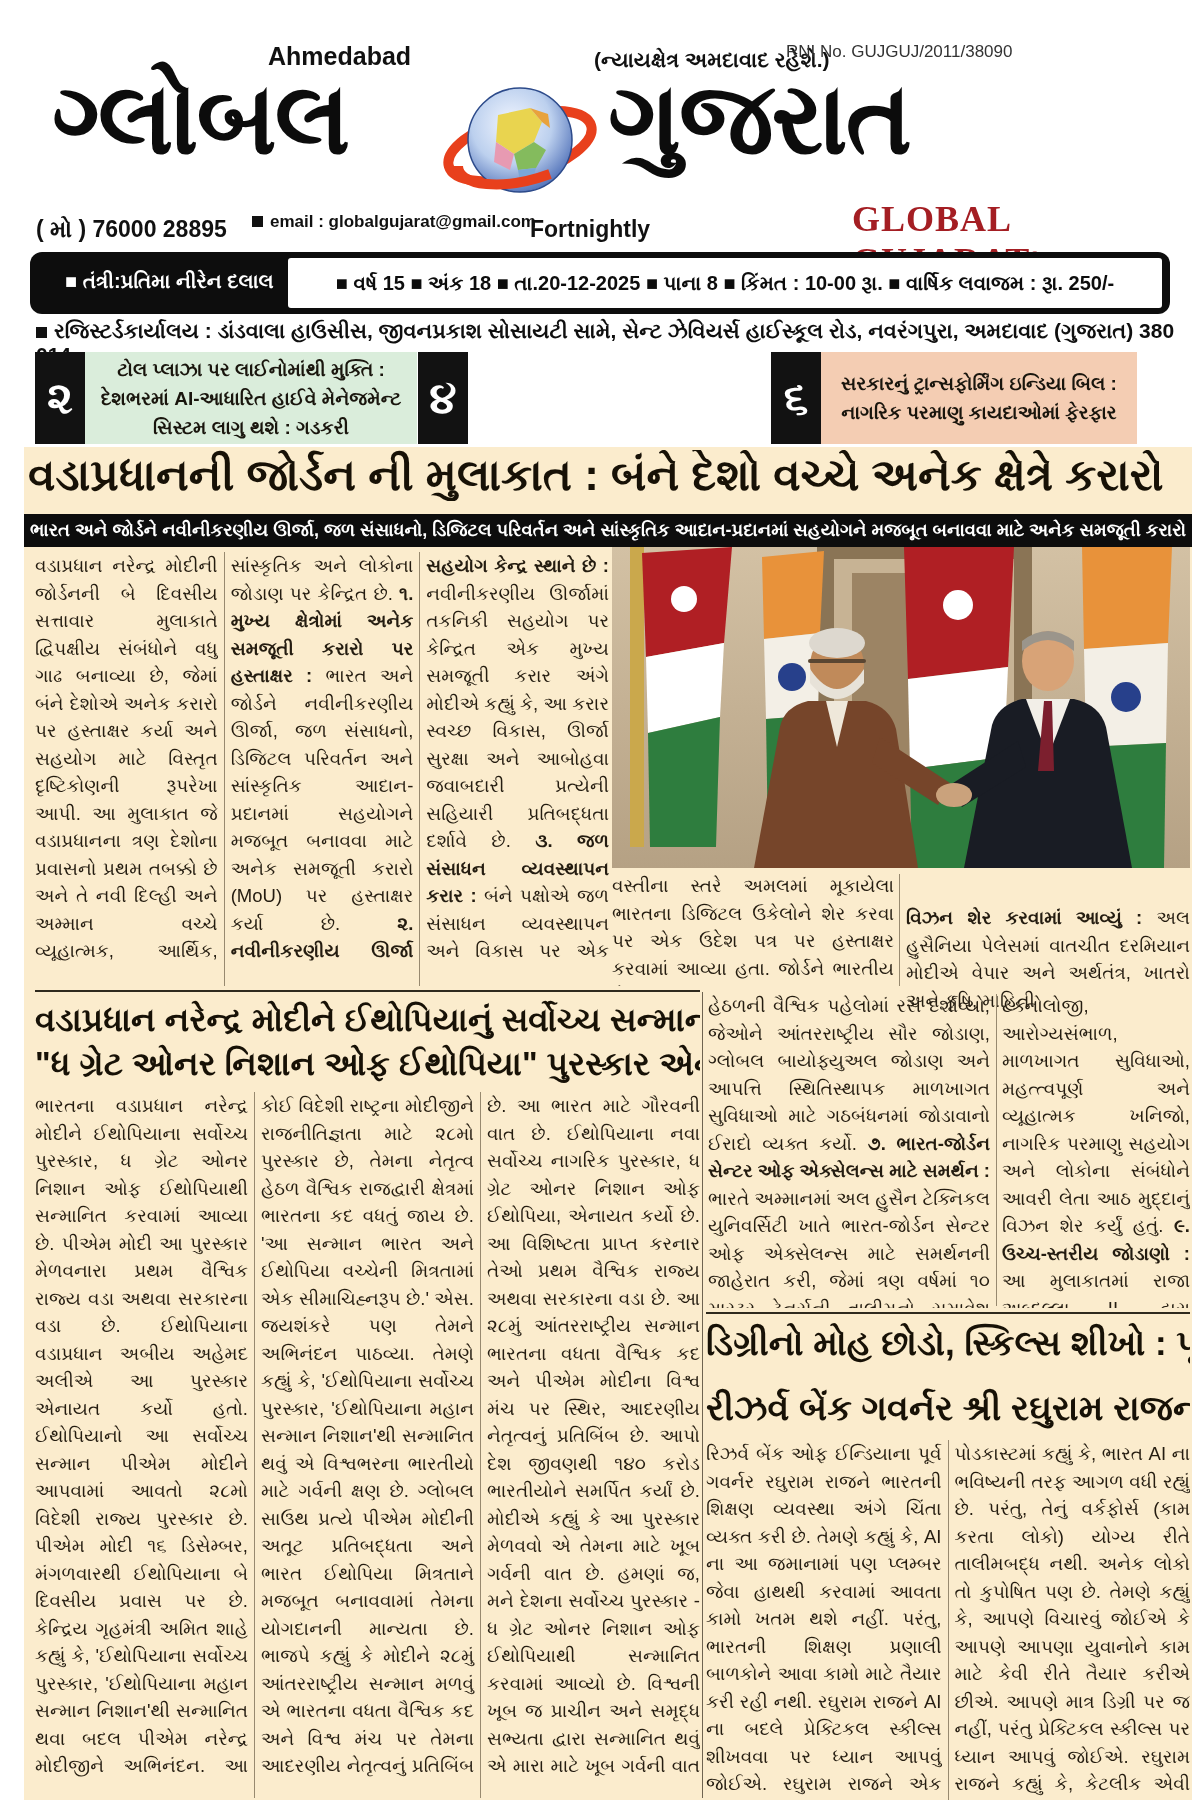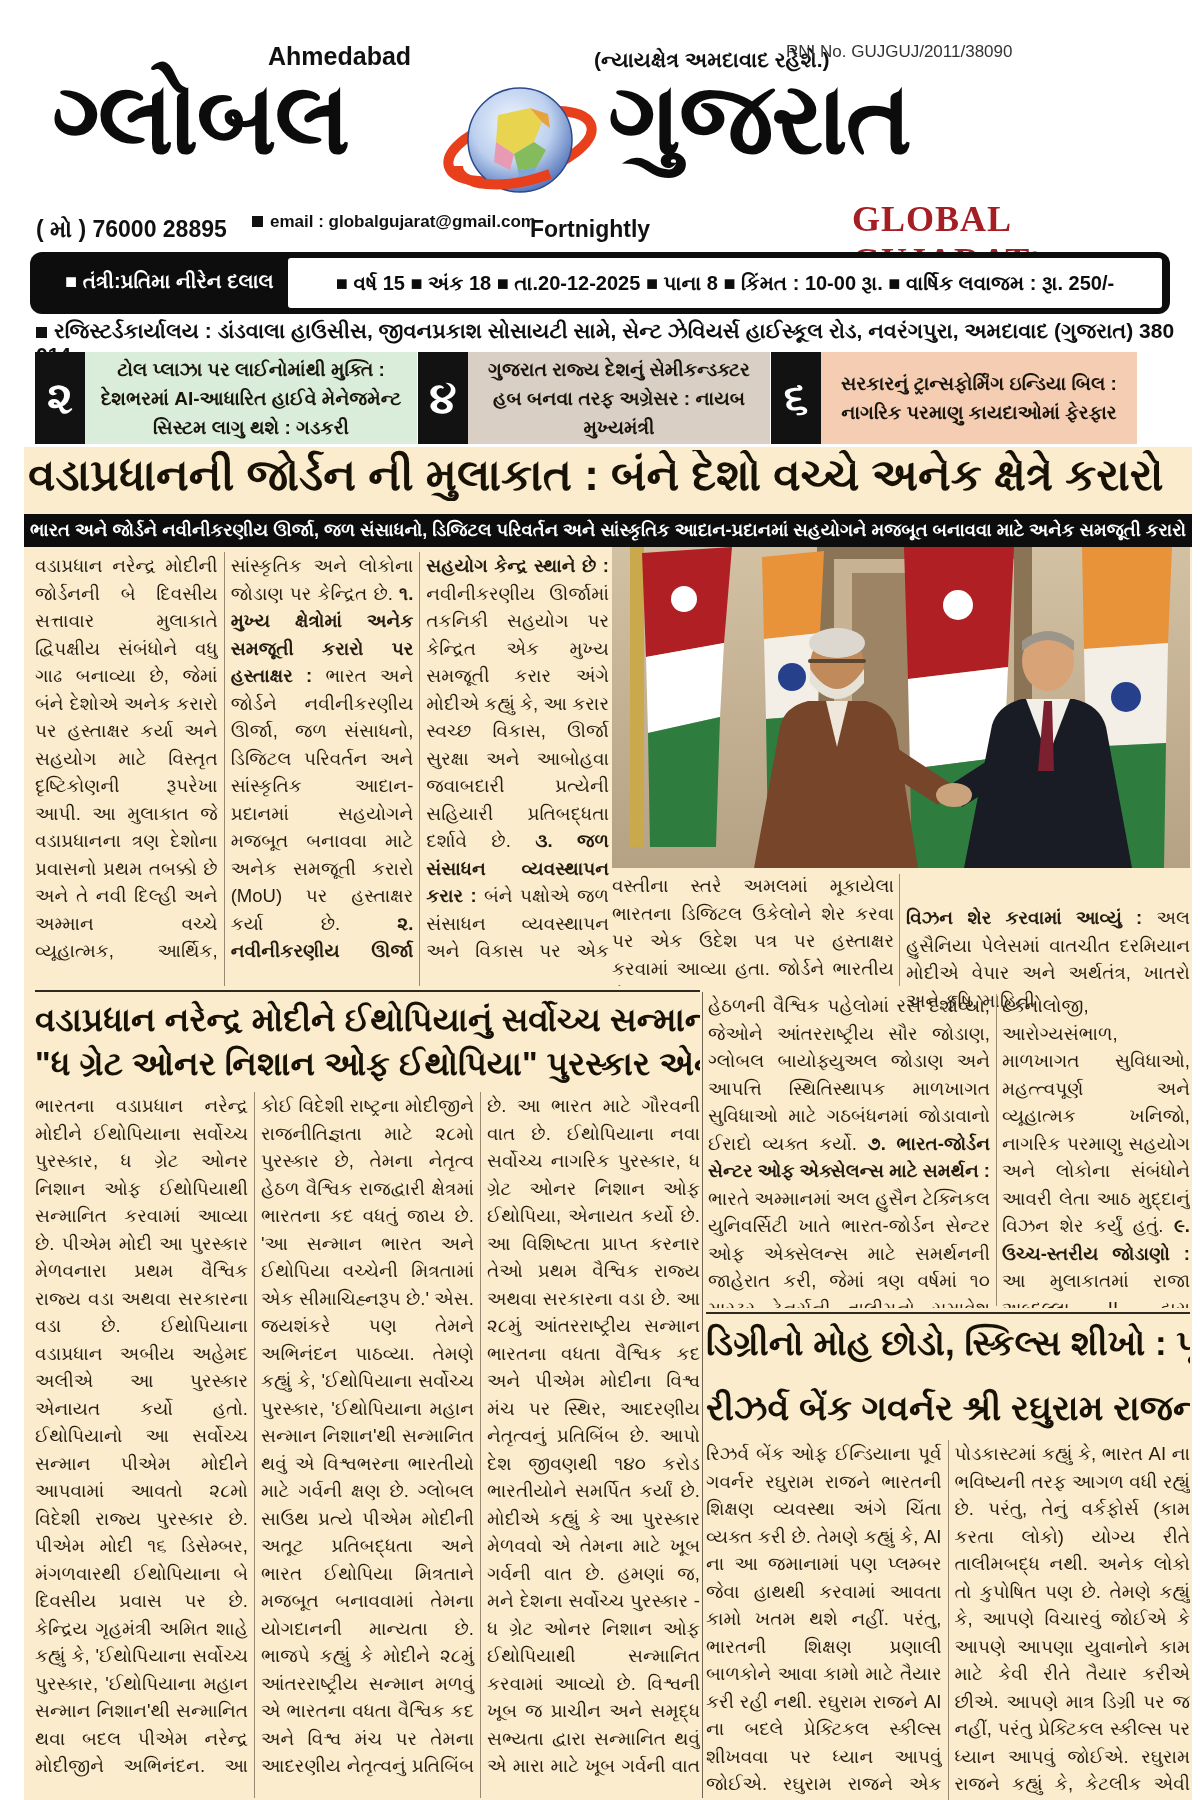--- a/index.html
+++ b/index.html
@@ -102,21 +102,20 @@
   <div class="abs editor">■ તંત્રી:પ્રતિમા નીરેન  દલાલ</div>
   <div class="abs infowhite">■  વર્ષ 15   ■  અંક 18   ■  તા.20-12-2025   ■  પાના 8   ■  કિંમત : 10-00 રૂા.   ■  વાર્ષિક લવાજમ : રૂા. 250/-</div>
 
   <div class="abs office">
     <span class="sq"></span><span>રજિસ્ટર્ડકાર્યાલય : ડાંડવાલા હાઉસીસ,   જીવનપ્રકાશ સોસાયટી સામે,   સેન્ટ ઝેવિયર્સ હાઈસ્કૂલ રોડ,   નવરંગપુરા,   અમદાવાદ (ગુજરાત) 380 014</span>
   </div>
 
   <div class="abs tab" style="left:35px;">૨</div>
   <div class="abs tease" style="left: 85px; width: 332px; background-color: rgb(218, 237, 219);">ટોલ પ્લાઝા પર લાઈનોમાંથી મુક્તિ : દેશભરમાં AI-આધારિત હાઈવે મેનેજમેન્ટ સિસ્ટમ લાગુ થશે  :  ગડકરી</div>
   <div class="abs tab" style="left:418px;">૪</div>
-  <div class="abs tease" style="left: 468px; width: 302px; background-color: rgb(217, 207, 197);">ગુજરાત રાજ્ય દેશનું સેમીકન્ડક્ટર હબ બનવા તરફ અગ્રેસર : નાયબ મુખ્યમંત્રી</div>
   <div class="abs tab" style="left:771px;">૬</div>
   <div class="abs tease" style="left: 821px; width: 316px; background-color: rgb(244, 205, 179);">સરકારનું ટ્રાન્સફોર્મિંગ ઇન્ડિયા બિલ : નાગરિક પરમાણુ કાયદાઓમાં ફેરફાર</div>
 
   <div class="cream"></div>
 
   <div class="abs headline1">વડાપ્રધાનની જોર્ડન ની મુલાકાત : બંને દેશો વચ્ચે અનેક ક્ષેત્રે કરારો સંપન્ન</div>
   <div class="abs subbar">ભારત અને જોર્ડને નવીનીકરણીય ઊર્જા, જળ સંસાધનો, ડિજિટલ પરિવર્તન અને સાંસ્કૃતિક આદાન-પ્રદાનમાં સહયોગને મજબૂત બનાવવા માટે અનેક સમજૂતી કરારો (MoU) પર હસ્તાક્ષર કર્યા છે.</div>
 
   <div class="abs bodytxt leadbody"><span>વડાપ્રધાન નરેન્દ્ર મોદીની જોર્ડનની બે દિવસીય સત્તાવાર મુલાકાતે દ્વિપક્ષીય સંબંધોને વધુ ગાઢ બનાવ્યા છે, જેમાં બંને દેશોએ અનેક કરારો પર હસ્તાક્ષર કર્યા અને સહયોગ માટે વિસ્તૃત દૃષ્ટિકોણની રૂપરેખા આપી. આ મુલાકાત જે વડાપ્રધાનના ત્રણ દેશોના પ્રવાસનો પ્રથમ તબક્કો છે અને તે નવી દિલ્હી અને અમ્માન વચ્ચે વ્યૂહાત્મક, આર્થિક, સાંસ્કૃતિક અને લોકોના જોડાણ પર કેન્દ્રિત છે. </span><span class="b">૧. મુખ્ય ક્ષેત્રોમાં અનેક સમજૂતી કરારો પર હસ્તાક્ષર : </span><span>ભારત અને જોર્ડને નવીનીકરણીય ઊર્જા, જળ સંસાધનો, ડિજિટલ પરિવર્તન અને સાંસ્કૃતિક આદાન-પ્રદાનમાં સહયોગને મજબૂત બનાવવા માટે અનેક સમજૂતી કરારો (MoU) પર હસ્તાક્ષર કર્યા છે. </span><span class="b">૨. નવીનીકરણીય ઊર્જા સહયોગ કેન્દ્ર સ્થાને છે : </span><span>નવીનીકરણીય ઊર્જામાં તકનિકી સહયોગ પર કેન્દ્રિત એક મુખ્ય સમજૂતી કરાર અંગે મોદીએ કહ્યું કે, આ કરાર સ્વચ્છ વિકાસ, ઊર્જા સુરક્ષા અને આબોહવા જવાબદારી પ્રત્યેની સહિયારી પ્રતિબદ્ધતા દર્શાવે છે. </span><span class="b">૩. જળ સંસાધન વ્યવસ્થાપન કરાર : </span><span>બંને પક્ષોએ જળ સંસાધન વ્યવસ્થાપન અને વિકાસ પર એક સમજૂતી કરાર પર હસ્તાક્ષર કર્યા, જેનો હેતુ લાંબા ગાળાની જળ સુરક્ષાને સંબોધવા માટે સંરક્ષણ, કાર્યક્ષમતા અને ટેકનોલોજીમાં શ્રેષ્ઠ પ્રથાઓ શેર કરવાનો છે. </span></div>
 

